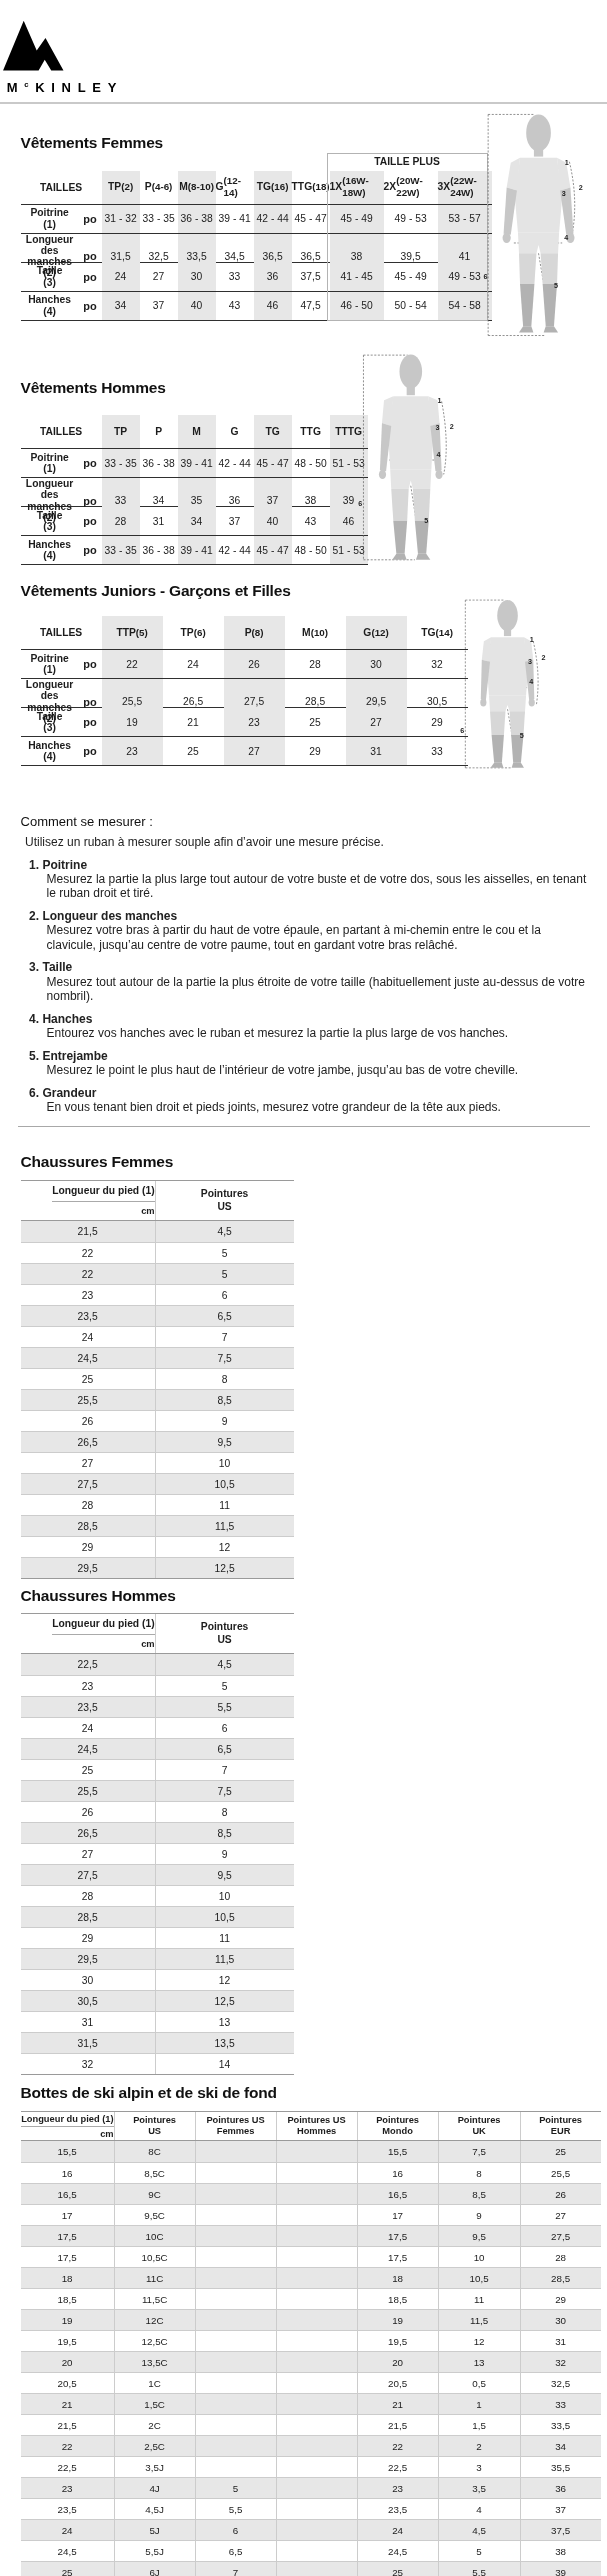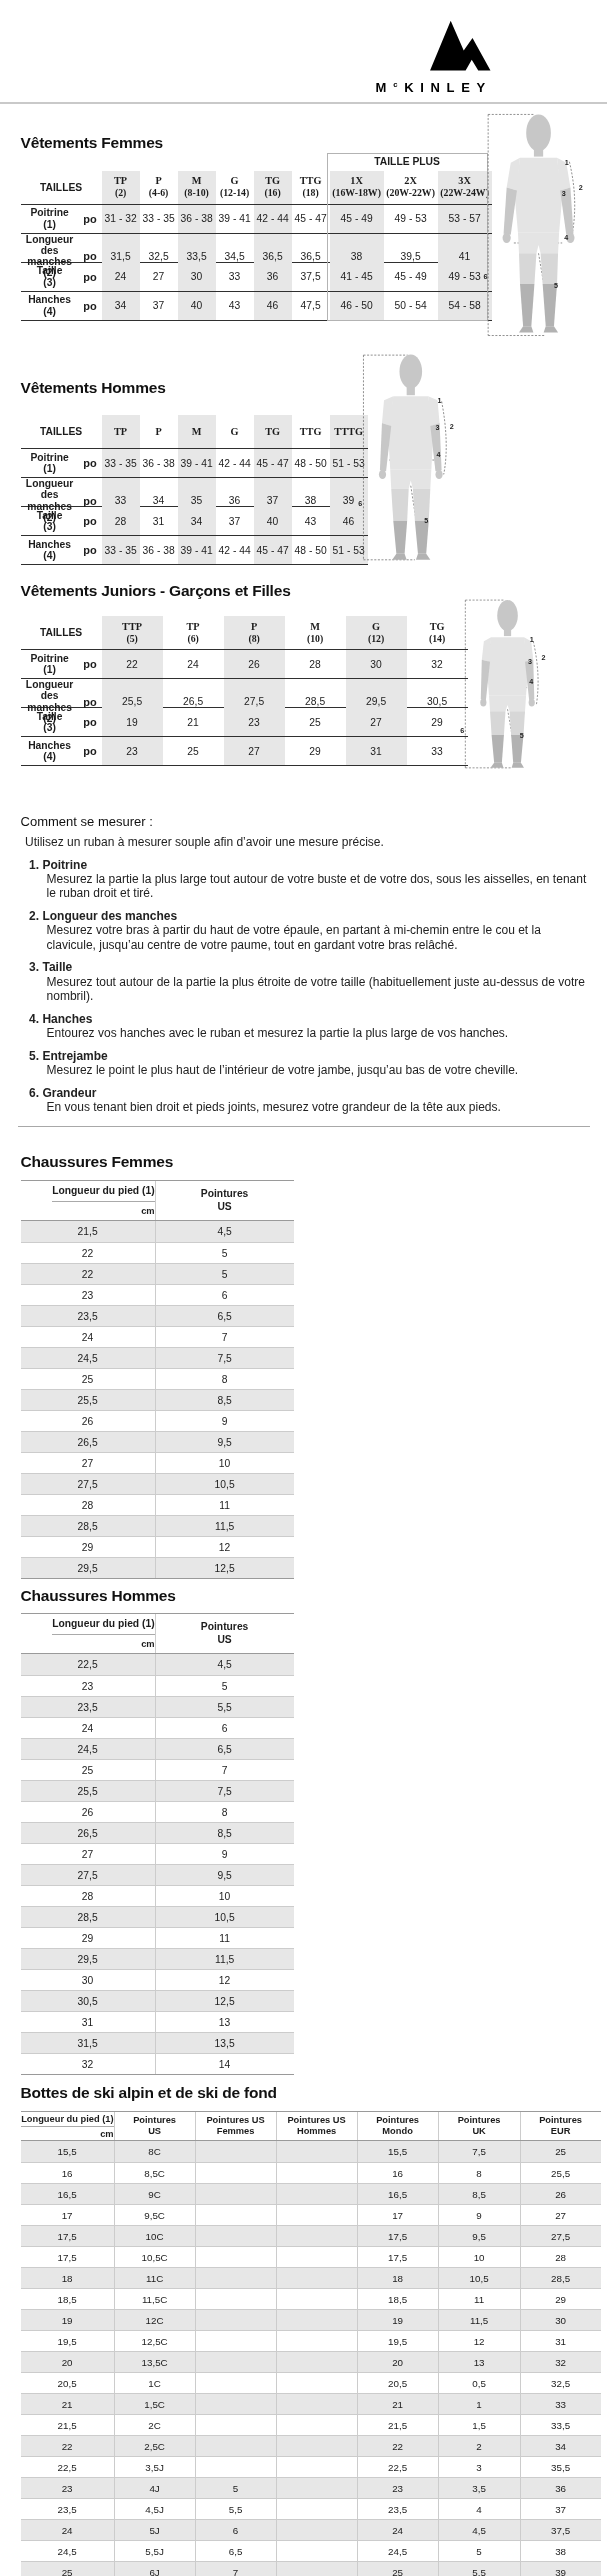--- a/index.html
+++ b/index.html
@@ -1,41 +1,41 @@
 <!DOCTYPE html>
 <html style="font-size:8.2px"><head>
 <meta charset="utf-8">
 <style>
   * { box-sizing: border-box; margin: 0; padding: 0; }
   html,body { background:#fff; }
   body { font-family:"Liberation Sans","DejaVu Sans",sans-serif; color:#1c1c1c; }
   #page { position:relative; width:608px; height:3315px; background:#fff; overflow:hidden; }
 
   
-  .logo { position:absolute; top:18.5px; left:0; width:492px; display:flex; flex-direction:column; align-items:flex-end; }
+  .logo { position:absolute; top:18.5px; left:0; width:492px; display:flex; flex-direction:column; align-items:flex-start; }
   .logotype { margin-top:7.2px; font-size:13px; font-weight:bold; letter-spacing:6.7px; padding-left:6.7px; color:#000; }
   .logotype .sup { font-size:7.7px; vertical-align:super; }
 
   
   .divider { position:absolute; background:#c9c9c9; }
   .h1 { position:absolute; left:20.6px; font-size:15.5px; font-weight:bold; letter-spacing:-0.2px; color:#111; }
   .h2 { position:absolute; left:20.6px; font-size:13px; font-weight:normal; color:#111; }
 
   
   .ct { position:absolute; left:20.6px; }
   .ct-row { display:grid; border-bottom:1px solid #2f2f2f; }
   .ct.women .ct-row { grid-template-columns:58px 23px repeat(6,38px) repeat(3,54px); }
   .ct.men   .ct-row { grid-template-columns:58px 23px repeat(7,38px); }
   .ct.jun   .ct-row { grid-template-columns:58px 23px repeat(6,61px); }
   .ct-row > div { display:flex; align-items:center; justify-content:center; }
   .ct-head { height:34px; }
   .ct.women .ct-head { margin-top:17.5px; }
   .ct-datarow { height:29px; }
   .ct-tailles { grid-column:1 / 3; font-weight:bold; font-size:10.3px; }
-  .ct-size { flex-direction:column; font-weight:bold; font-size:10.3px; line-height:12px; text-align:left;font-family:Liberation Serif, serif; }
+  .ct-size { font-weight:bold; font-size:10.3px; line-height:12px; text-align:left; }
   .ct-size .sub { font-size:9.8px; font-weight:bold; }
   .ct-rowlabel { flex-direction:column; font-weight:bold; font-size:10.3px; line-height:11.3px; text-align:center; }
   .ct-unit { font-weight:bold; font-size:11px; }
   .ct-val { font-size:10.3px; }
   .shade { background:#e7e7e7; }
   .plus-box { position:absolute; top:0; bottom:0; left:306px; width:161px; border:1px solid #b3b3b3; pointer-events:none; }
   .plus-label { position:absolute; top:3.1px; left:306px; width:161px; text-align:center; font-weight:bold; font-size:10.3px; }
 
   
   .sheet { position:absolute; left:20.6px; border-top:1px solid #9a9a9a; border-bottom:1px solid #9a9a9a; }

